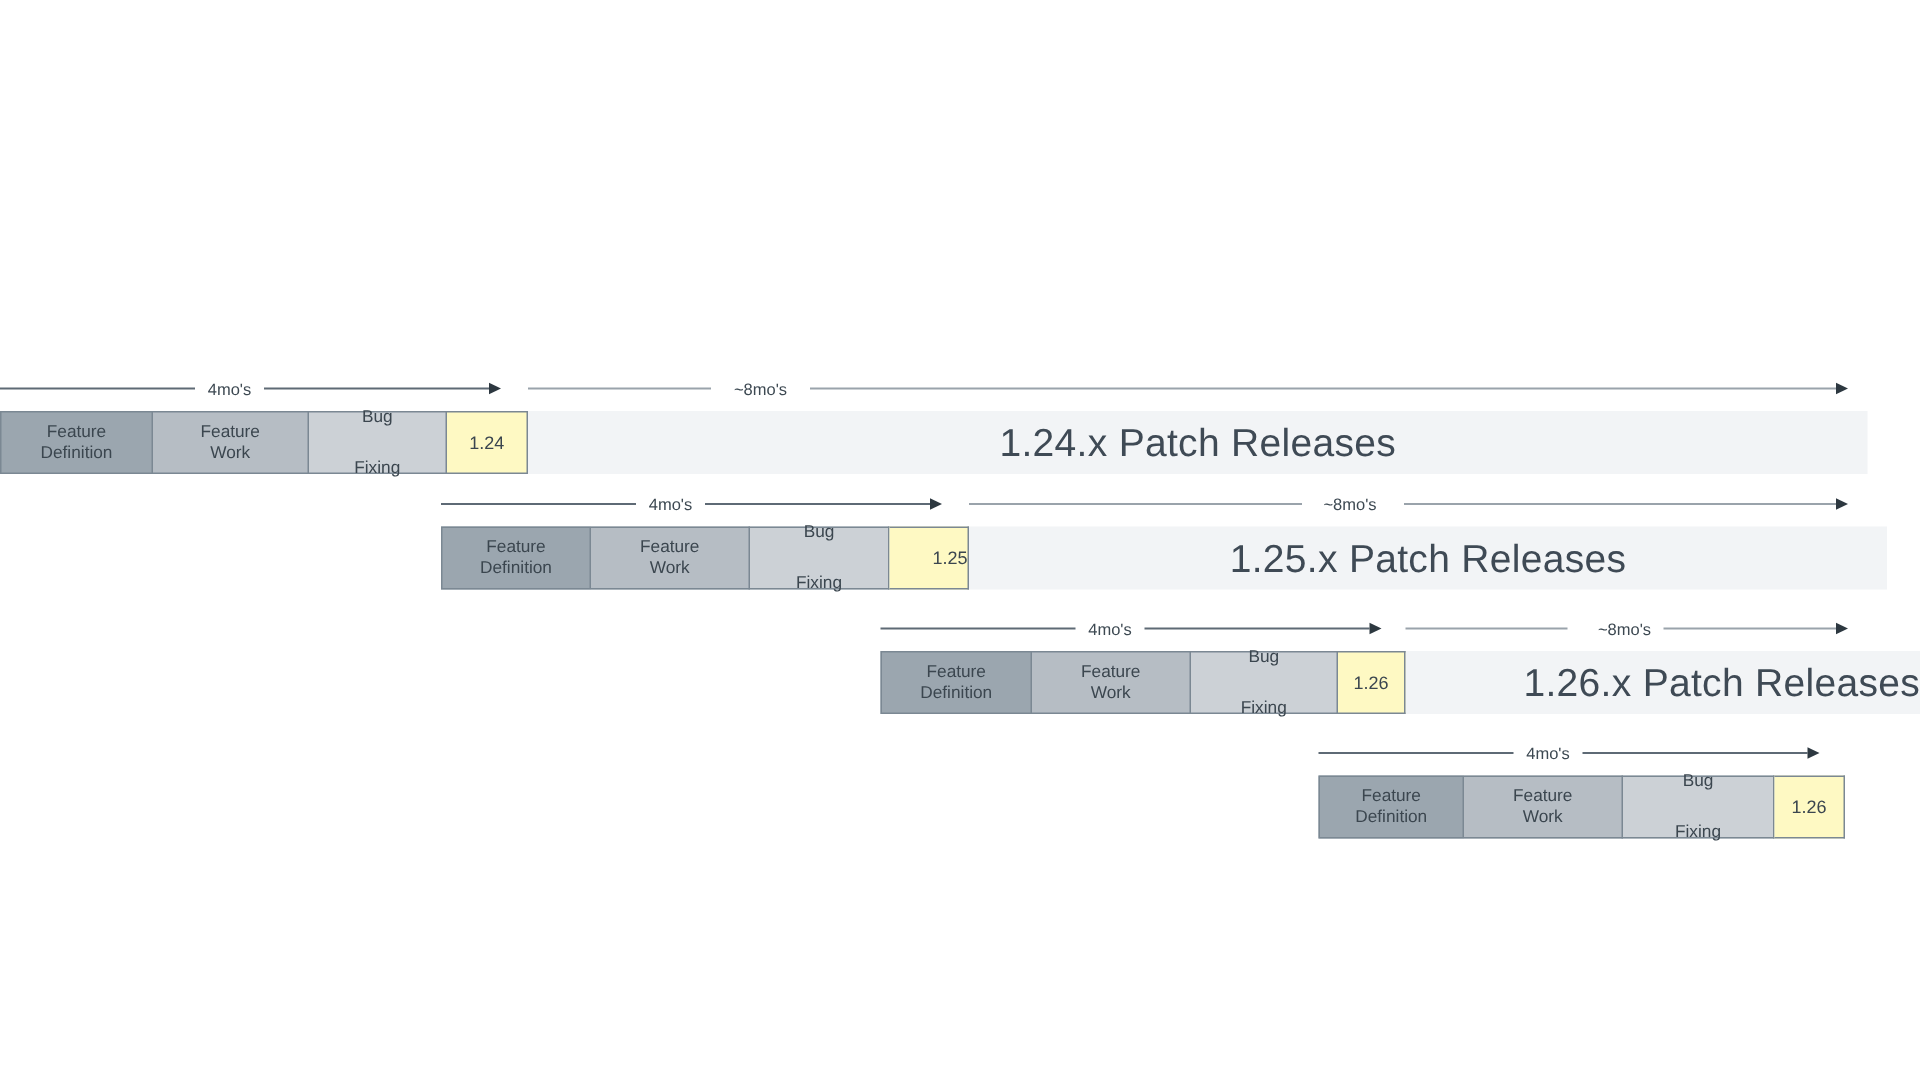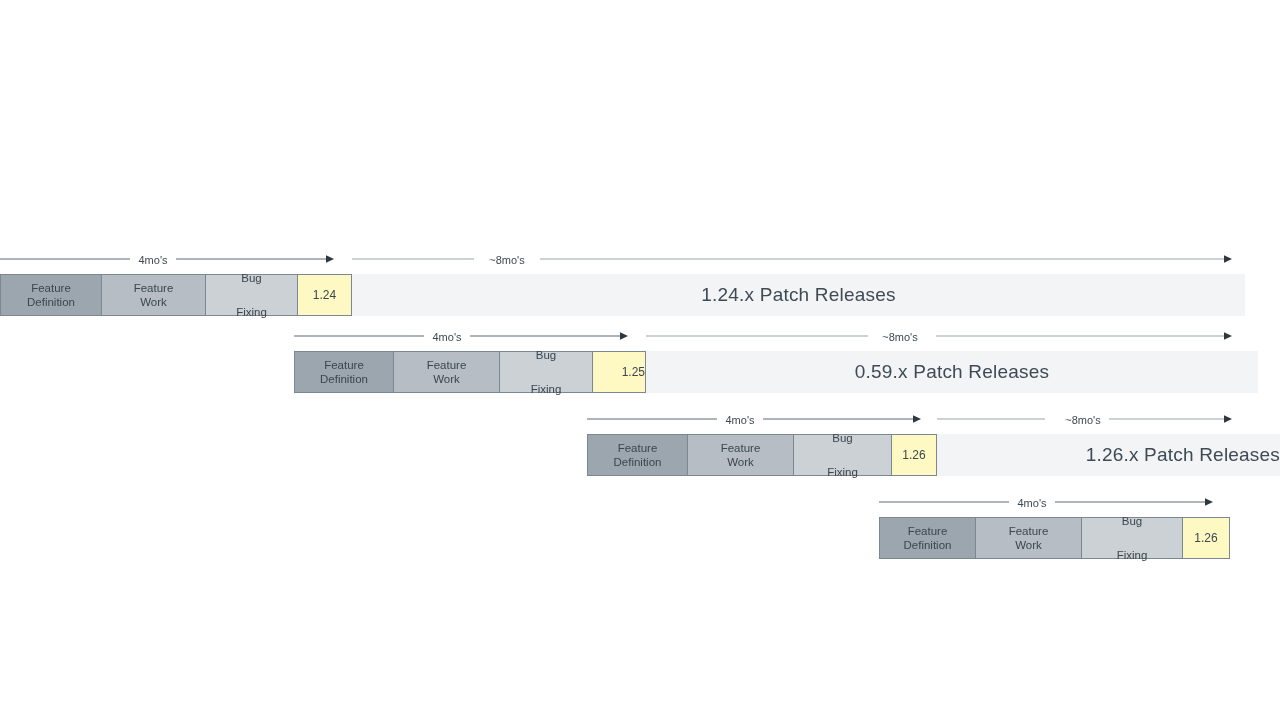--- a/index.html
+++ b/index.html
@@ -34,21 +34,21 @@
   
   .patch-band {
     position: absolute;
     background: #f2f4f6;
     height: 42px;
     display: flex;
     align-items: center;
     justify-content: center;
   }
   .patch-band-label {
-    font-size: 19px;
+    font-size: 26px;
     font-weight: 400;
     color: #3f4a55;
     letter-spacing: 0.2px;
     white-space: nowrap;
   }
 
   
   .phase-strip {
     position: absolute;
     display: flex;
@@ -160,21 +160,21 @@
     <div class="ruler" style="left:646px; top:0px; width:586px;">
       <svg width="586" height="14" viewBox="0 0 586 14">
         <line x1="0" y1="7" x2="222" y2="7" stroke="#9aa3ab" stroke-width="1.2"></line>
         <line x1="290" y1="7" x2="578" y2="7" stroke="#9aa3ab" stroke-width="1.2"></line>
         <path d="M578 3.2 L586 7 L578 10.8 Z" fill="#2d3840"></path>
       </svg>
       <span class="ruler-label" style="left:254px;">~8mo's</span>
     </div>
 
     <div class="patch-band" style="left:646px; top:22px; width:612px;">
-      <span class="patch-band-label">0.59.x Patch Releases</span>
+      <span class="patch-band-label">1.25.x Patch Releases</span>
     </div>
 
     <div class="phase-strip" style="left:294px; top:22px;">
       <div class="phase-box shade-1" style="width:100px;">
         <span class="l1">Feature</span>
         <span class="l2">Definition</span>
       </div>
       <div class="phase-box shade-2" style="width:106px;">
         <span class="l1">Feature</span>
         <span class="l2">Work</span>

